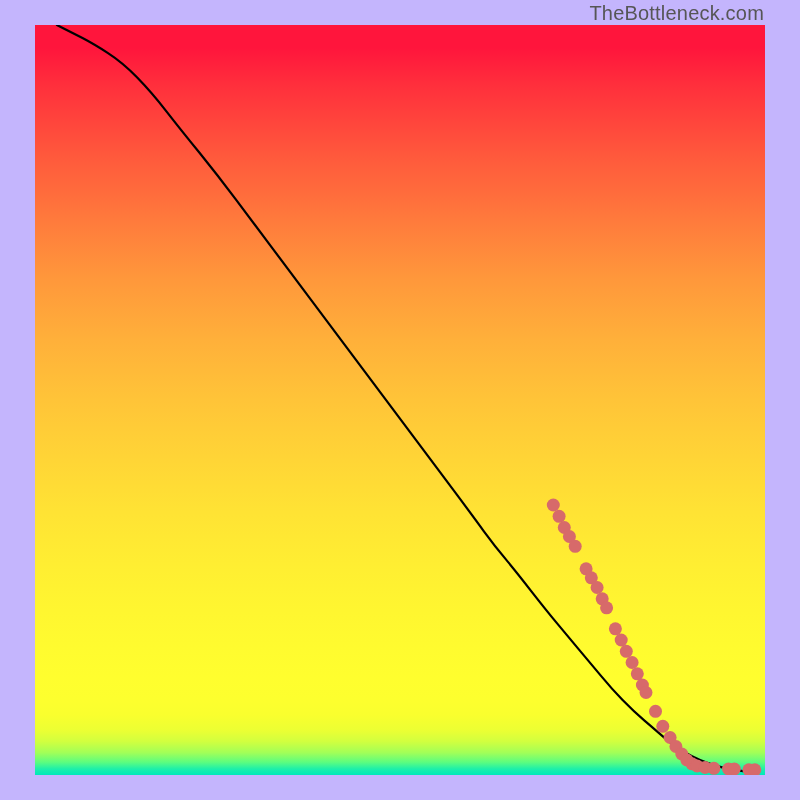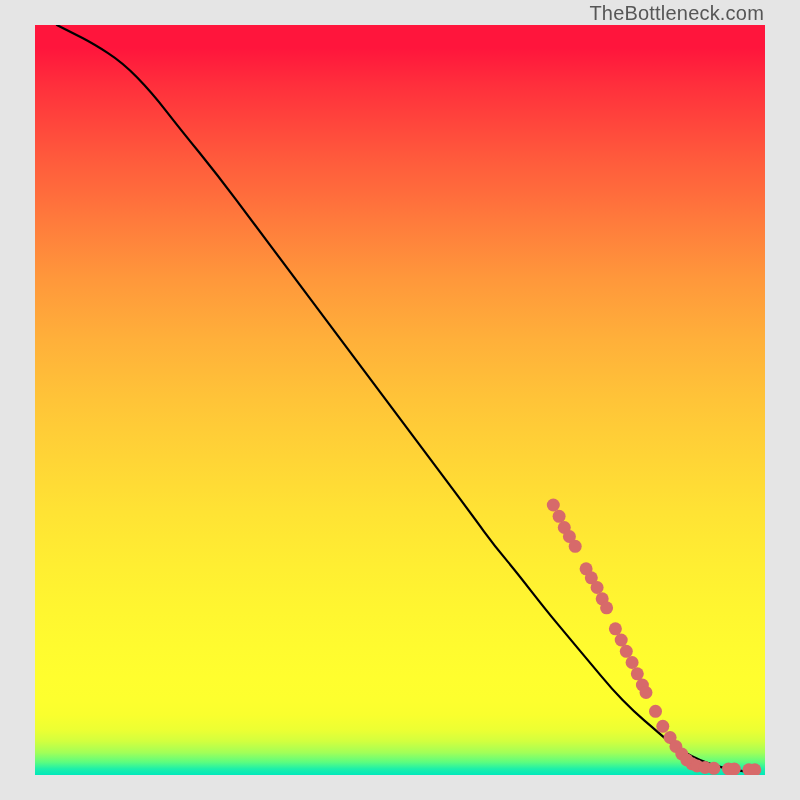--- a/index.html
+++ b/index.html
@@ -10,21 +10,21 @@
     background: #000;
     overflow: hidden;
     font-family: Arial, Helvetica, sans-serif;
   }
   .frame {
     position: absolute;
     left: 0;
     top: 0;
     width: 800px;
     height: 800px;
-    background: #e5e5e5;
+    background: #c4b5fd;
   }
   .plot {
     position: absolute;
     left: 35px;
     top: 25px;
     width: 730px;
     height: 750px;
     overflow: hidden;
   }
   .gradient {

